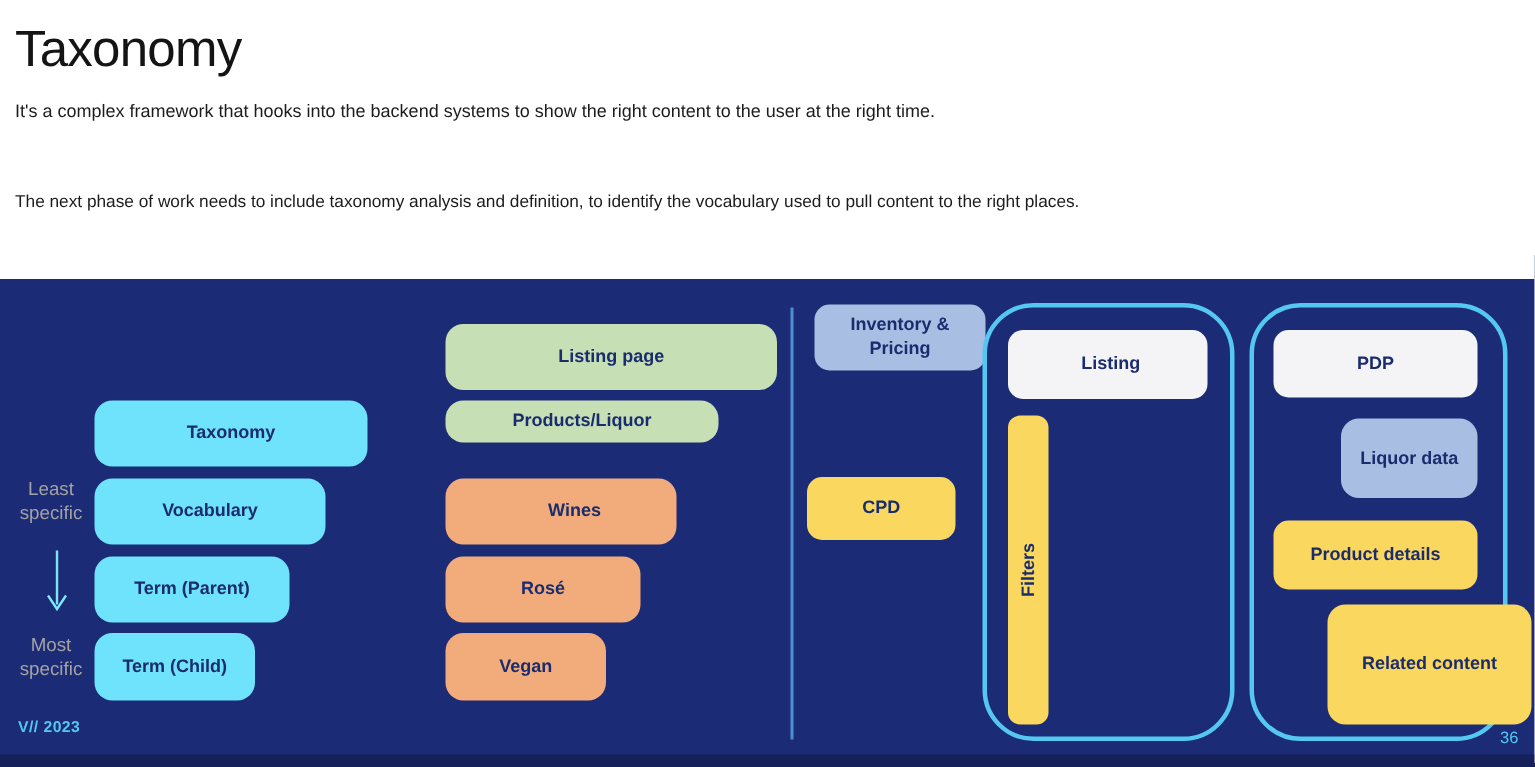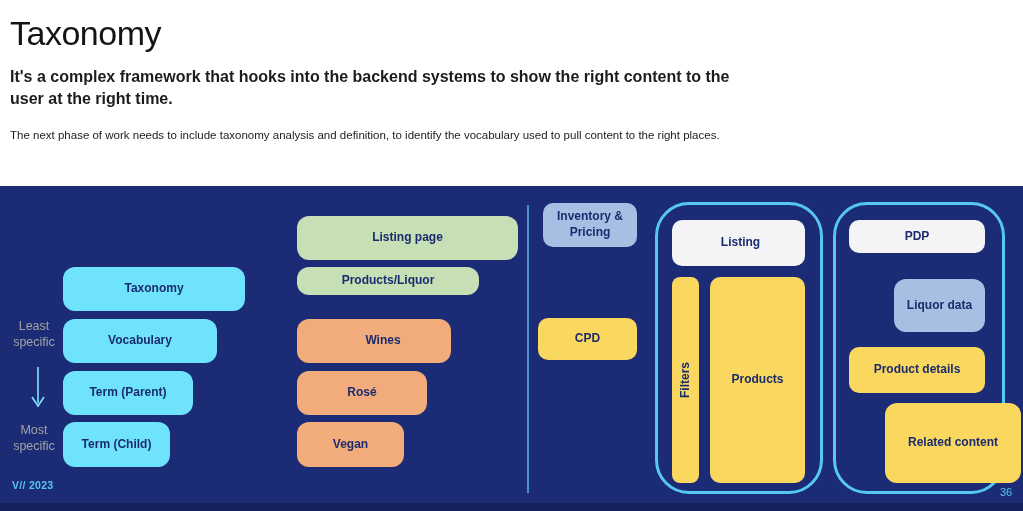--- a/index.html
+++ b/index.html
@@ -6,21 +6,21 @@
   body { background:#ffffff; font-family:"Liberation Sans", sans-serif; }
   .slide{
     position:relative; width:1023px; height:511px; background:#ffffff; overflow:hidden;
   }
   .title{
     position:absolute; left:10px; top:14px;
     font-size:34px; font-weight:500; color:#141414; letter-spacing:-0.5px;
   }
   .subtitle{
     position:absolute; left:10px; top:66px; width:724px;
-    font-size:16px; font-weight:700; color:#1c1c1c; line-height:1.35;
+    font-size:12px; font-weight:400; color:#1c1c1c; line-height:1.35;
   }
   .note{
     position:absolute; left:10px; top:127px; width:726px;
     font-size:11.5px; color:#1c1c1c; line-height:1.45;
   }
   .canvas{
     position:absolute; left:0; top:186px; width:1023px; height:325px;
     background:#1C2B75;
   }
   .strip{
@@ -88,33 +88,32 @@
     <div class="box cyan" style="left:63px; top:236px; width:107px; height:45px;">Term (Child)</div>
 
     <div class="box green" style="left:297px; top:30px;  width:221px; height:44px;">Listing page</div>
     <div class="box green" style="left:297px; top:81px;  width:182px; height:28px;">Products/Liquor</div>
     <div class="box orange" style="left:297px; top:133px; width:154px; height:44px;padding-left:24px;">Wines</div>
     <div class="box orange" style="left:297px; top:185px; width:130px; height:44px;">Rosé</div>
     <div class="box orange" style="left:297px; top:236px; width:107px; height:45px;">Vegan</div>
 
     <div class="divider"></div>
 
-    <div class="box peri" style="left:543px; top:17px;  width:94px; height:44px; border-radius:10px;">Inventory &amp; Pricing</div>
+    <div class="box peri" style="left:543px; top:17px;  width:114px; height:44px; border-radius:10px;">Inventory &amp; Pricing</div>
     <div class="box yellow" style="left:538px; top:132px; width:99px; height:42px; border-radius:10px;">CPD</div>
 
     <div class="panel p1">
       <div class="box white" style="left:14px; top:15px; width:133px; height:46px; border-radius:10px;padding-left:10px;">Listing</div>
       <div class="box yellow" style="left:14px; top:72px; width:27px;  height:206px; border-radius:8px; padding:2px;">
         <span class="vtext">Filters</span>
       </div>
-      <div class="box yellow" style="left:52px; top:72px; width:95px; height:206px; border-radius:10px;">Products</div>
     </div>
 
     <div class="panel p2">
-      <div class="box white" style="left:13px; top:15px;  width:136px; height:33px; border-radius:10px;">PDP</div>
+      <div class="box white" style="left:13px; top:15px;  width:136px; height:45px; border-radius:10px;">PDP</div>
       <div class="box peri" style="left:58px; top:74px;  width:91px;  height:53px; border-radius:12px;">Liquor data</div>
       <div class="box yellow" style="left:13px; top:142px; width:136px; height:46px; border-radius:10px;">Product details</div>
       <div class="box yellow" style="left:13px; top:198px; width:136px; height:80px; border-radius:12px;margin-left:36px;">Related content</div>
     </div>
 
     <div class="brand">V// 2023</div>
     <div class="pagenum">36</div>
     <div class="strip"></div>
   </div>
 </div>

